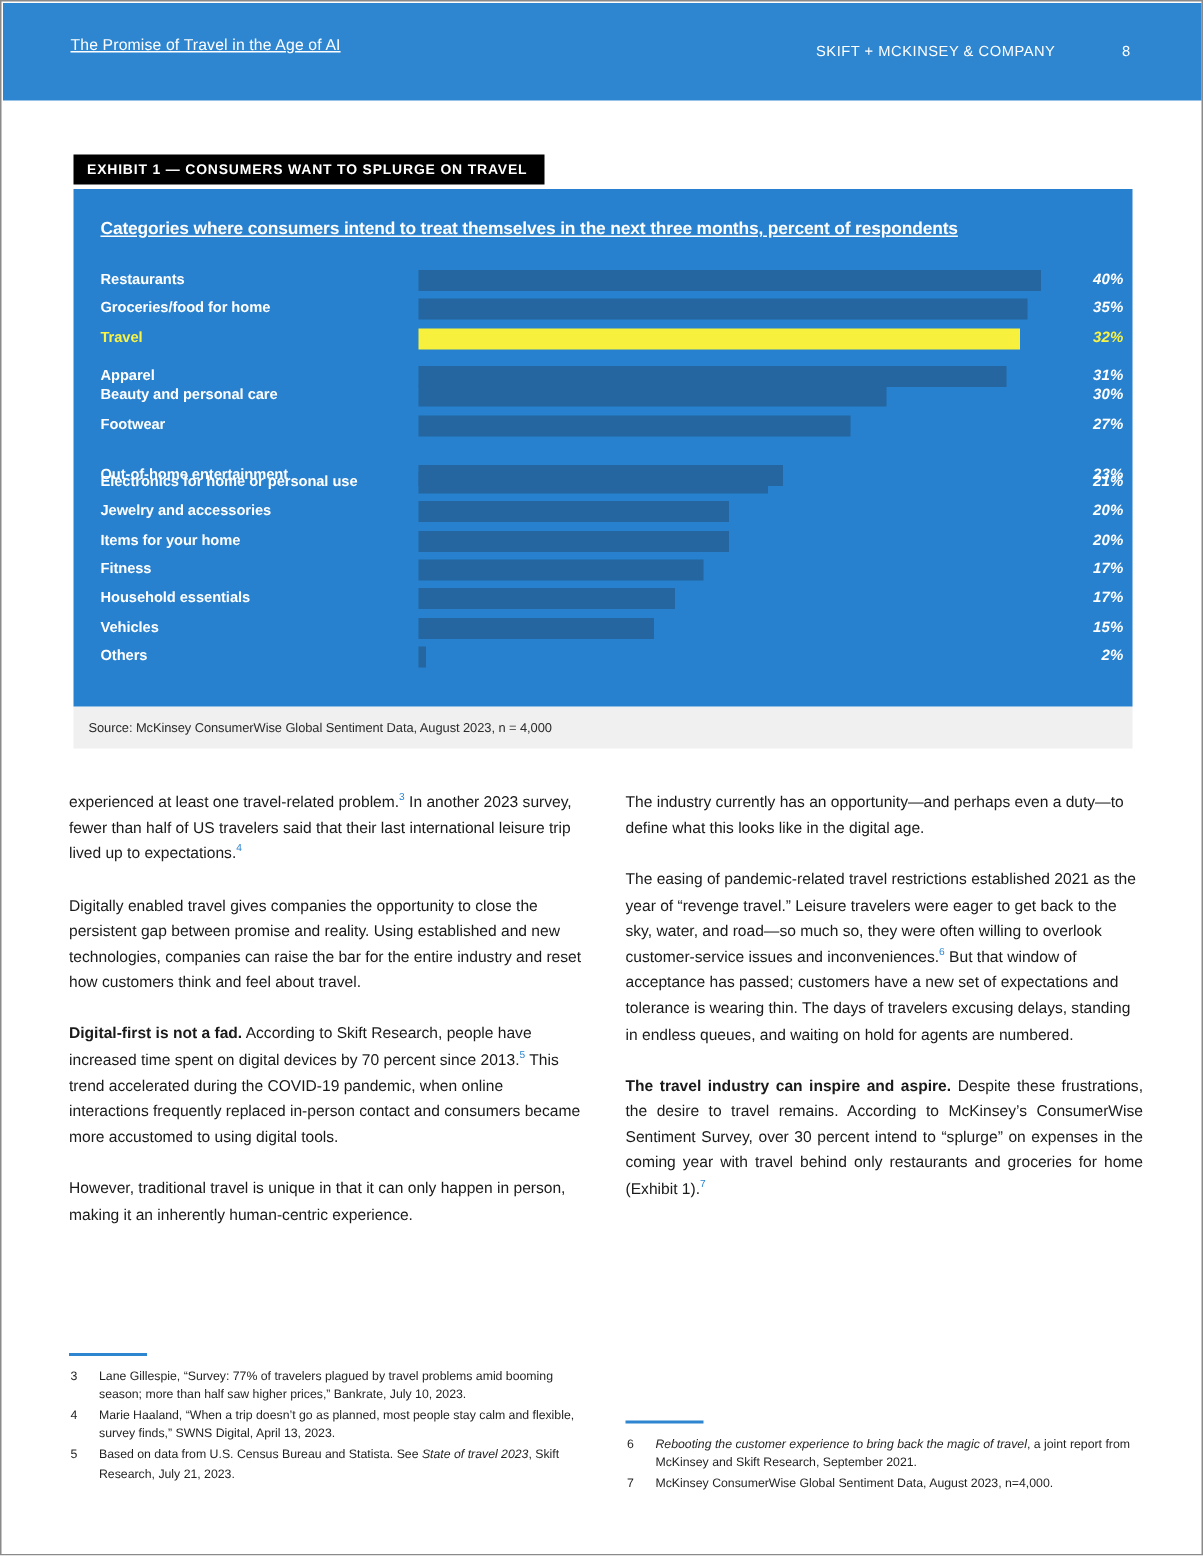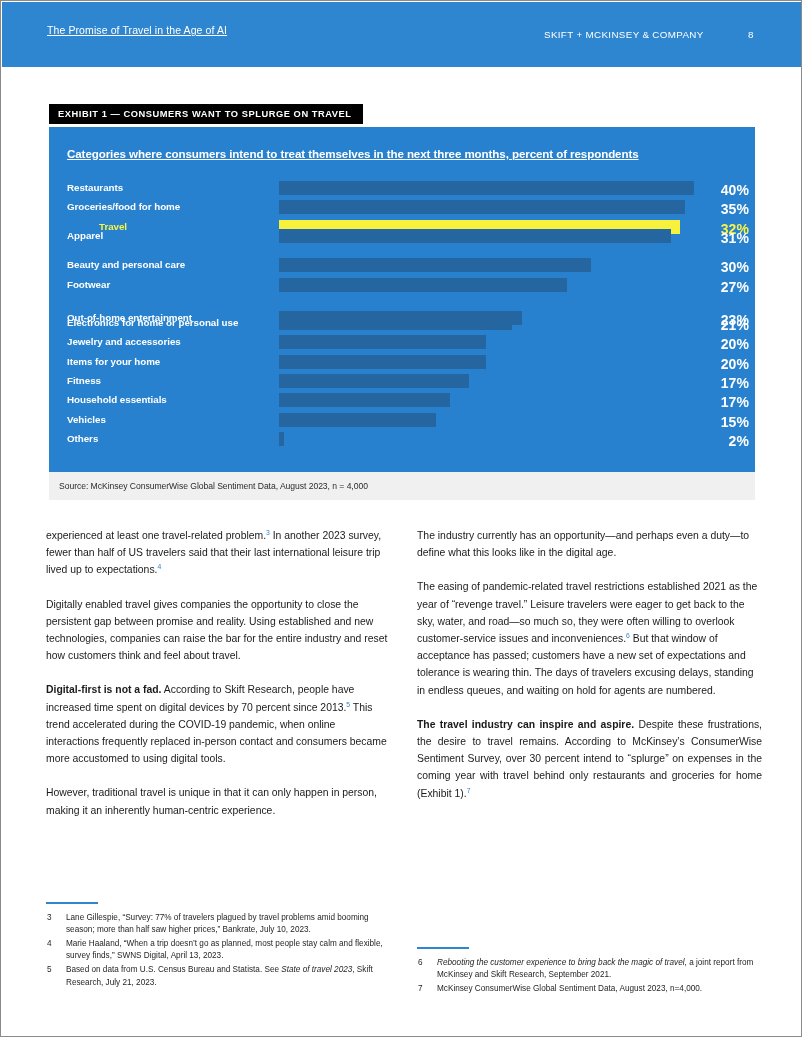--- a/index.html
+++ b/index.html
@@ -102,44 +102,45 @@
   .bar-label {
     position: absolute;
     left: 18px;
     top: 3px;
     font-size: 9.8px;
     font-weight: bold;
     color: #ffffff;
     white-space: nowrap;
     letter-spacing: -0.05px;
   }
-  .bar-label.highlight { color: #f9f345; margin-left: 32px; }
+  .bar-label.highlight { color: #f9f345; }
   .bar-track {
     position: absolute;
     left: 230px;
     top: 2px;
     height: 14px;
   }
   .bar-fill {
     height: 14px;
     background: #2566a0;
   }
   .bar-fill.highlight {
     background: #f7f13d;
   }
   .bar-value {
     position: absolute;
     left: 648px;
     top: 3px;
     width: 52px;
     text-align: right;
-    font-size: 14px;
+    font-size: 10px;
     font-weight: bold;
     color: #ffffff;
     letter-spacing: 0.1px;
+    font-style: italic;
   }
   .bar-value.highlight { color: #f9f345; }
 
   #exhibit-source {
     width: 706px;
     background: #f0f0f0;
     font-size: 8.6px;
     color: #2b2b2b;
     padding: 9px 0 9px 10px;
     letter-spacing: -0.05px;
@@ -234,21 +235,21 @@
             </div>
             <div class="bar-value">35%</div>
           </div>
           <div class="bar-row" style="top: 90.6px;">
             <div class="bar-label highlight">Travel</div>
             <div class="bar-track">
               <div class="bar-fill highlight" style="width: 401px;"></div>
             </div>
             <div class="bar-value highlight">32%</div>
           </div>
-          <div class="bar-row" style="top: 100px;">
+          <div class="bar-row" style="top: 116px;">
             <div class="bar-label">Apparel</div>
             <div class="bar-track">
               <div class="bar-fill" style="width: 392px;"></div>
             </div>
             <div class="bar-value">31%</div>
           </div>
           <div class="bar-row" style="top: 129.2px;">
             <div class="bar-label">Beauty and personal care</div>
             <div class="bar-track">
               <div class="bar-fill" style="width: 312px;"></div>

